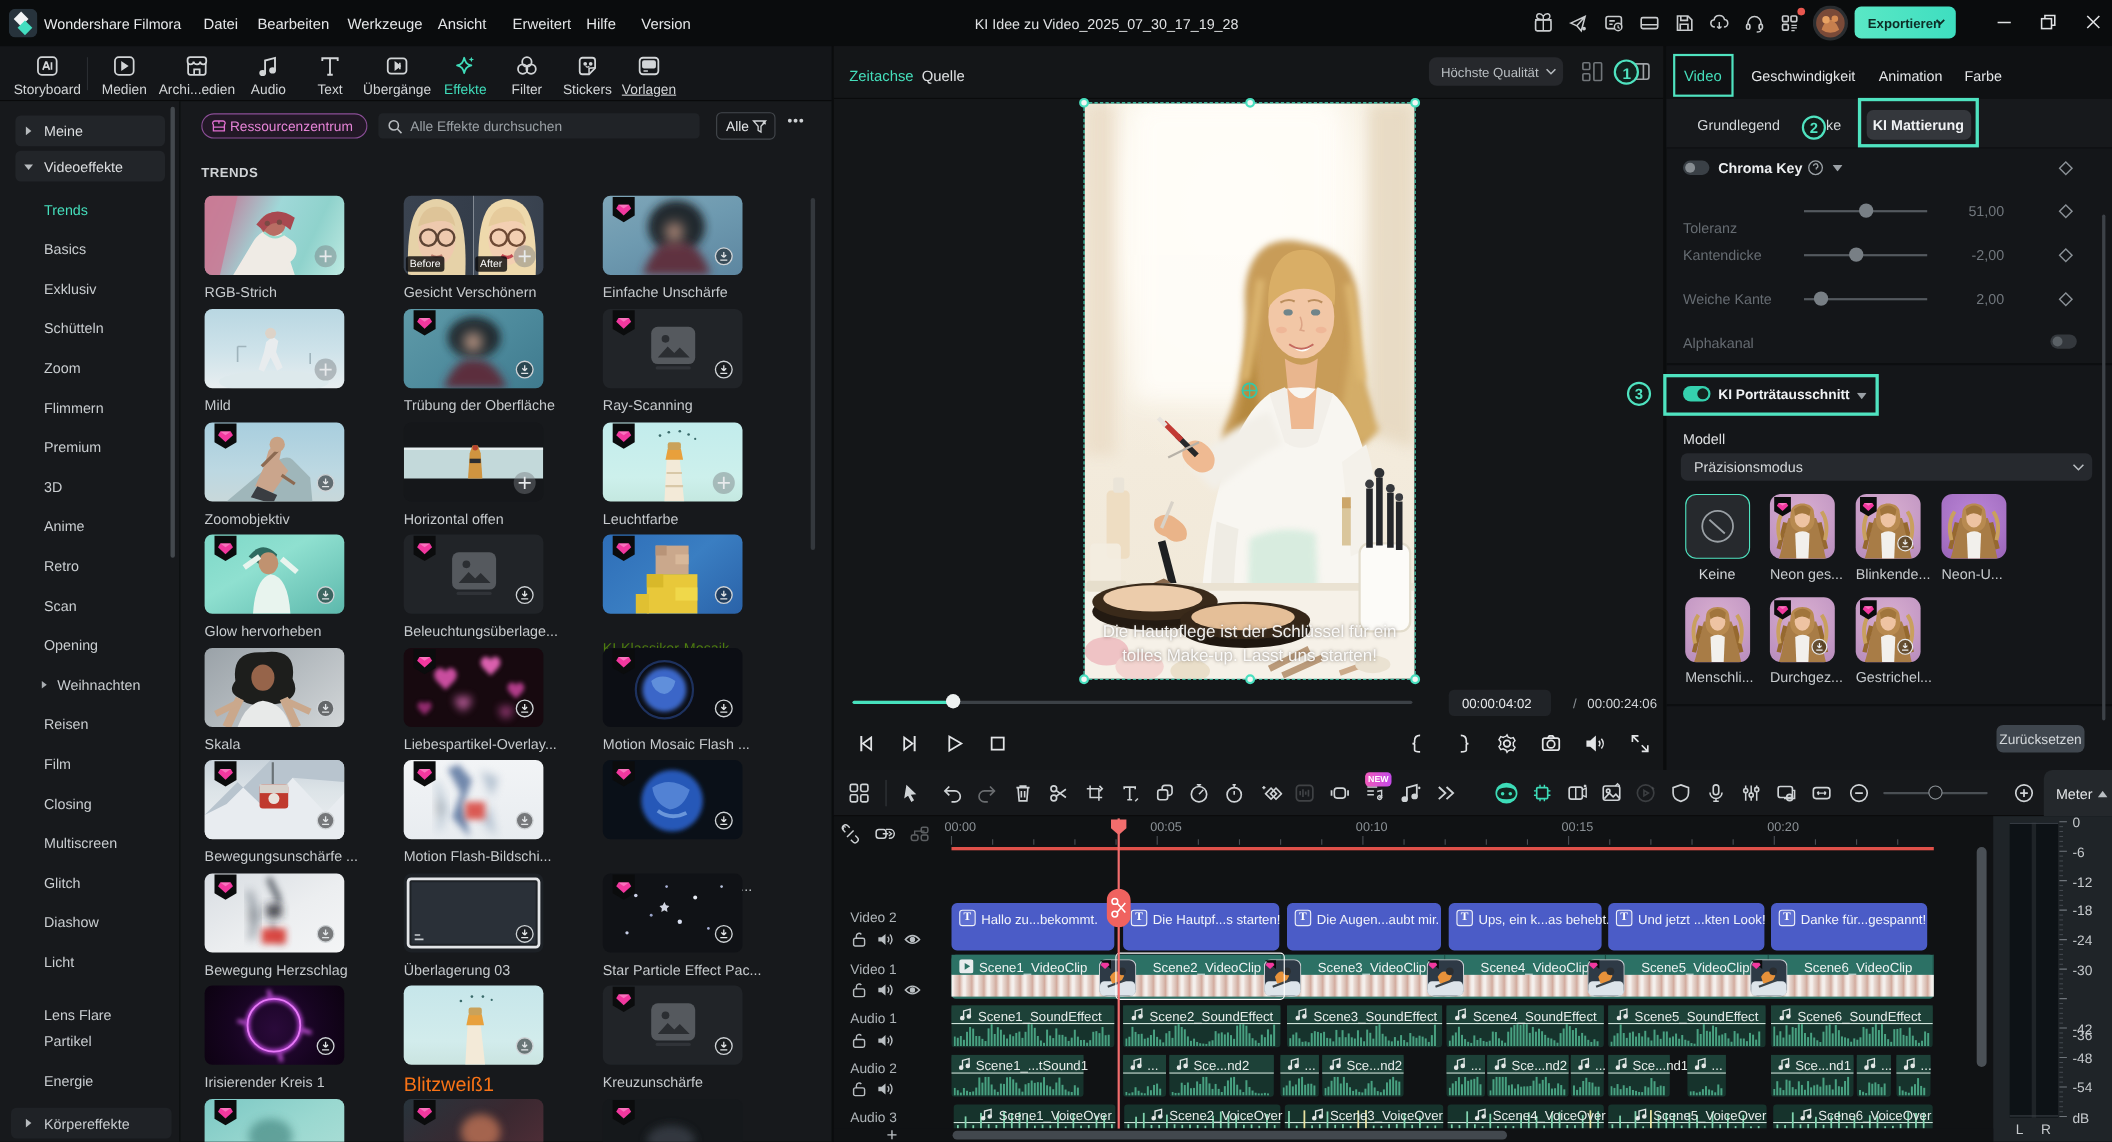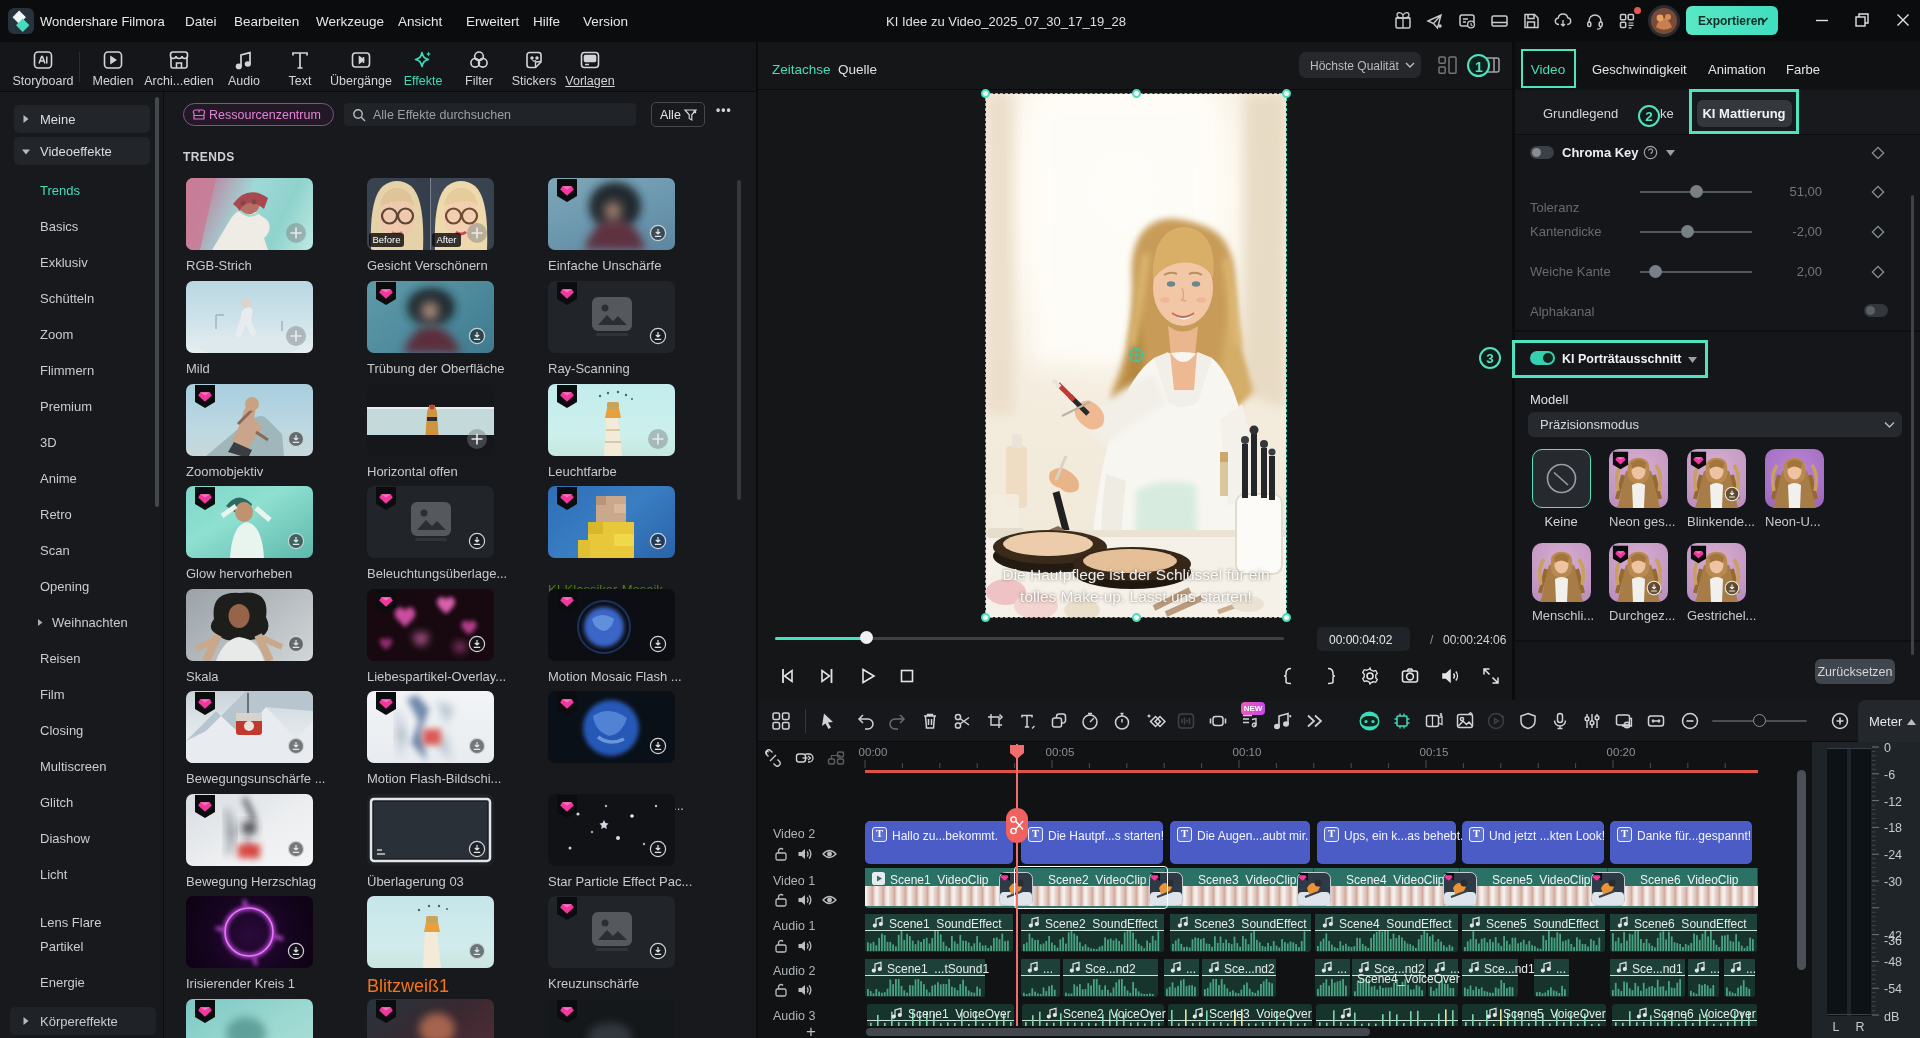--- a/index.html
+++ b/index.html
@@ -2319,21 +2319,21 @@
     <rect x="115" y="18.9" width="1.6" height="3.1" fill="#7fd3ae"></rect>
     <rect x="122" y="9.6" width="1.6" height="12.4" fill="#7fd3ae"></rect>
     <rect x="129" y="5.4" width="1.6" height="16.6" fill="#e8e2a0"></rect>
     <rect x="136" y="6.2" width="1.6" height="15.8" fill="#7fd3ae"></rect>
   </svg>
 <svg class="abs" style="left:1340px;top:1007px" width="12" height="12" viewBox="0 0 12 12" fill="none" stroke="#e2e7e6" stroke-width="1.2">
     <path d="M4 9.5V3l6-1.6v6.6"></path>
     <circle cx="2.8" cy="9.6" r="1.5" fill="#e2e7e6"></circle>
     <circle cx="8.8" cy="8" r="1.5" fill="#e2e7e6"></circle>
   </svg>
-<div class="txt" style="left:1357px;top:972px;font-size:12px;color:#e6ebe9;font-weight:400;">Scene4_VoiceOver</div>
+<div class="txt" style="left:1357px;top:1007px;font-size:12px;color:#e6ebe9;font-weight:400;">Scene4_VoiceOver</div>
 <div class="abs" style="left:1462px;top:1004px;width:144px;height:22px;background:#16332c;border-radius:3px 3px 0 0;"></div>
 <div class="abs" style="left:1462px;top:1020px;width:144px;height:1px;background:#cfe3da;"></div>
 <svg class="abs" style="left:1462px;top:1004px" width="144" height="22" viewBox="0 0 144 22">
     <rect x="3" y="18.1" width="1.6" height="3.9" fill="#7fd3ae"></rect>
     <rect x="10" y="10.2" width="1.6" height="11.8" fill="#7fd3ae"></rect>
     <rect x="17" y="18.4" width="1.6" height="3.6" fill="#7fd3ae"></rect>
     <rect x="24" y="6.1" width="1.6" height="15.9" fill="#7fd3ae"></rect>
     <rect x="31" y="19.9" width="1.6" height="2.1" fill="#7fd3ae"></rect>
     <rect x="38" y="5.2" width="1.6" height="16.8" fill="#e8e2a0"></rect>
     <rect x="45" y="9.1" width="1.6" height="12.9" fill="#7fd3ae"></rect>

